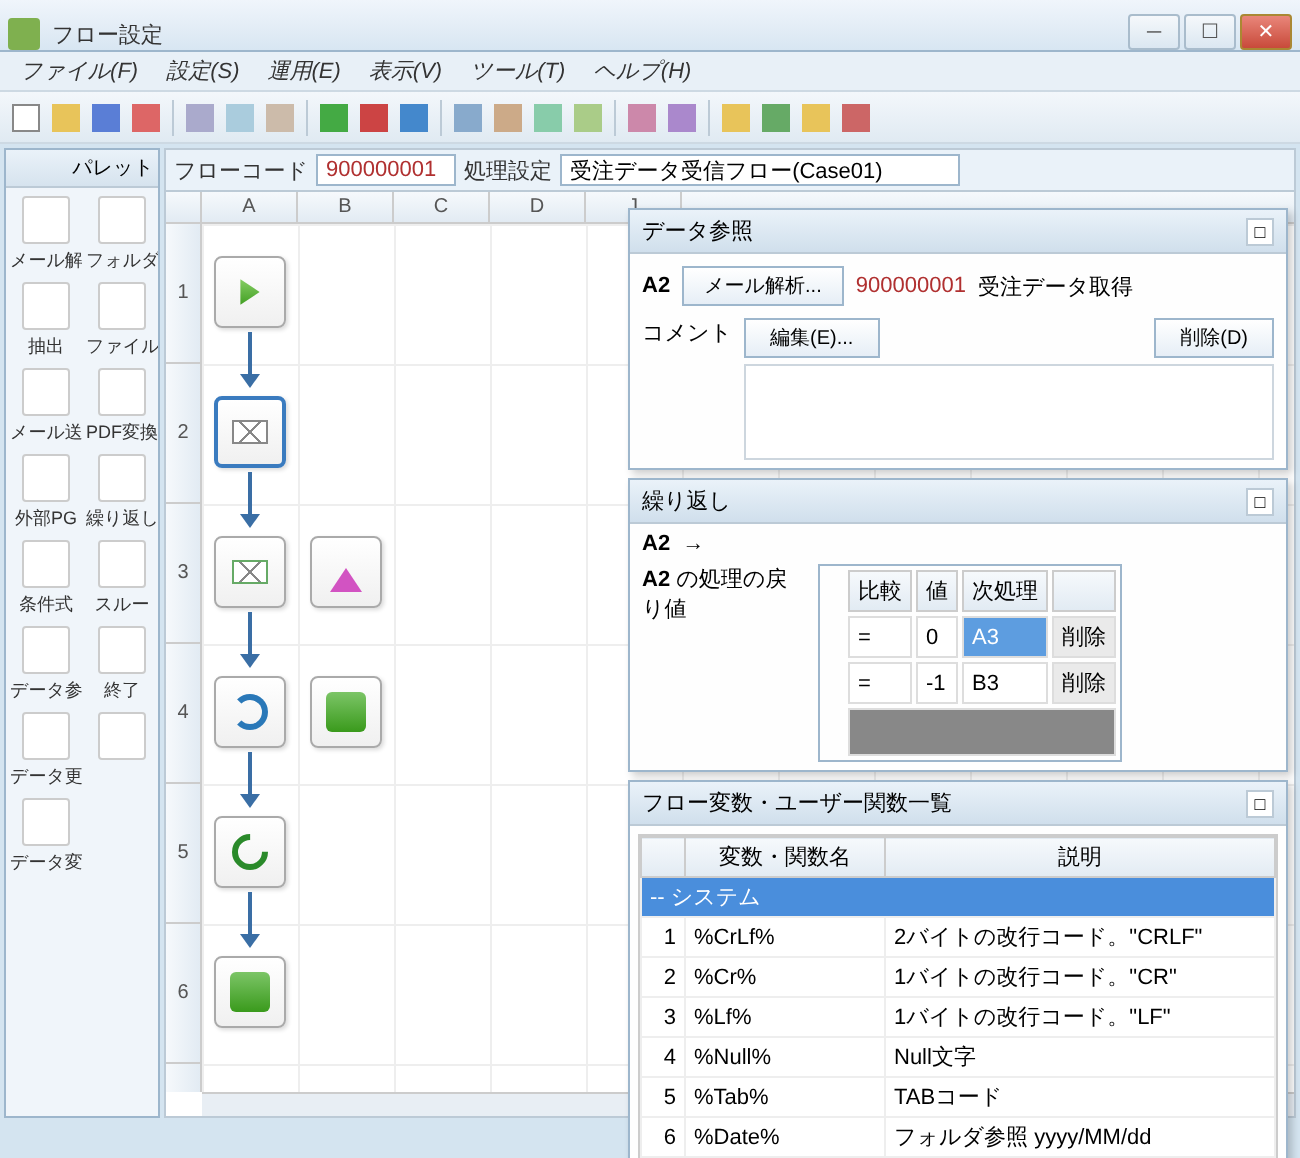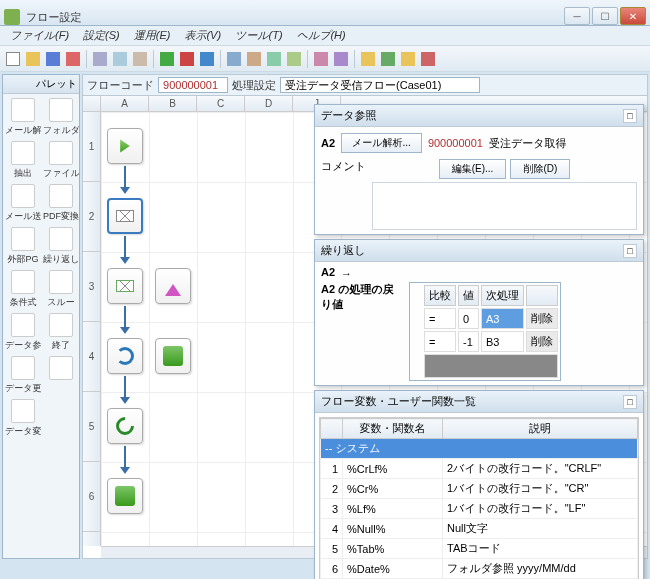--- a/index.html
+++ b/index.html
@@ -41,25 +41,25 @@
 .arrow { position: absolute; width: 2px; background: #3a6ea5; left: 23px; }
 .arrow::after { content: ""; position: absolute; bottom: -7px; left: -4px; border: 5px solid transparent; border-top: 7px solid #3a6ea5; }
 .hscroll { position:absolute; bottom:0; left:18px; right:0; height:12px; background:#e8eef4; border-top:1px solid #ccc;}
 .panels { position: absolute; right: 6px; top: 104px; width: 330px; display: flex; flex-direction: column; gap: 4px; }
 .panel { background: #f4f7fb; border: 1px solid #9db6cc; box-shadow: 2px 2px 4px rgba(0,0,0,.2); }
 .panel-title { background: linear-gradient(#eaf2f9,#d0dfec); padding: 3px 6px; border-bottom: 1px solid #bccad6; display: flex; justify-content: space-between; align-items: center; }
 .panel-title .x { width: 14px; height: 14px; border: 1px solid #bccad6; text-align: center; line-height: 12px; font-size: 9px; cursor: pointer; background: #fff; }
 .panel-body { padding: 4px 6px; background: #fefefe; }
 .sub-head { display: flex; align-items: center; gap: 6px; padding: 2px 0 6px; }
 .sub-head button { border: 1px solid #9db6cc; background: linear-gradient(#fff,#e6eef6); padding: 2px 10px; cursor: pointer; font-size: 10px; }
-.btn-row { display: flex; justify-content: center; gap: 4px; }
+.btn-row { display: flex; justify-content: space-between; gap: 4px; }
 .btn-row button, .panel-footer button { border: 1px solid #9db6cc; background: linear-gradient(#fff,#e6eef6); padding: 2px 12px; cursor: pointer; font-size: 10px; }
 .comment-area { width: 100%; height: 48px; border: 1px solid #cdd6de; margin-top: 3px; background:#fff; }
 .arrow-table { display: flex; gap: 8px; align-items: flex-start; }
-.arrow-left { width: 80px; font-weight: bold; }
+.arrow-left { width: 80px; }
 .condtbl { border: 1px solid #9db6cc; font-size: 10px; padding-left: 12px; }
 .condtbl th { background: linear-gradient(#f6f9fc,#e2ebf3); border: 1px solid #ccc; padding: 2px 4px; font-weight: normal; }
 .condtbl td { border: 1px solid #ddd; padding: 2px 4px; background: #fff; }
 .condtbl tr.hi td.dest { background: #5d9de0; color: #fff; }
 .condtbl .del { background: #eaeaea; cursor: pointer; }
 .vartbl { width: 100%; border-collapse: collapse; font-size: 10px; }
 .vartbl th { background: linear-gradient(#f6f9fc,#e2ebf3); border: 1px solid #ccc; padding: 2px 4px; font-weight: normal; position: sticky; top: 0; }
 .vartbl td { border: 1px solid #eee; padding: 2px 4px; background: #fff; }
 .vartbl tr.cat td { background: #4a8edc; color: #fff; }
 .vars-scroll { height: 170px; overflow-y: auto; border: 1px solid #ccc; }

